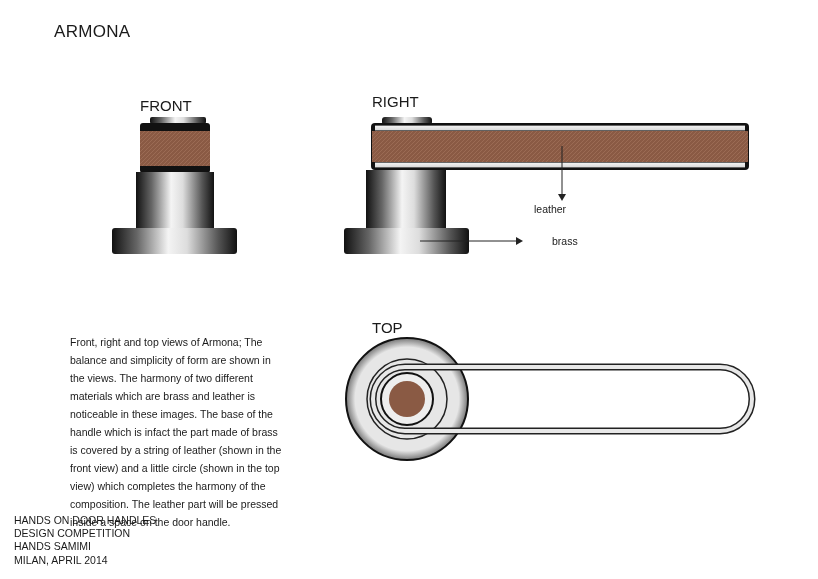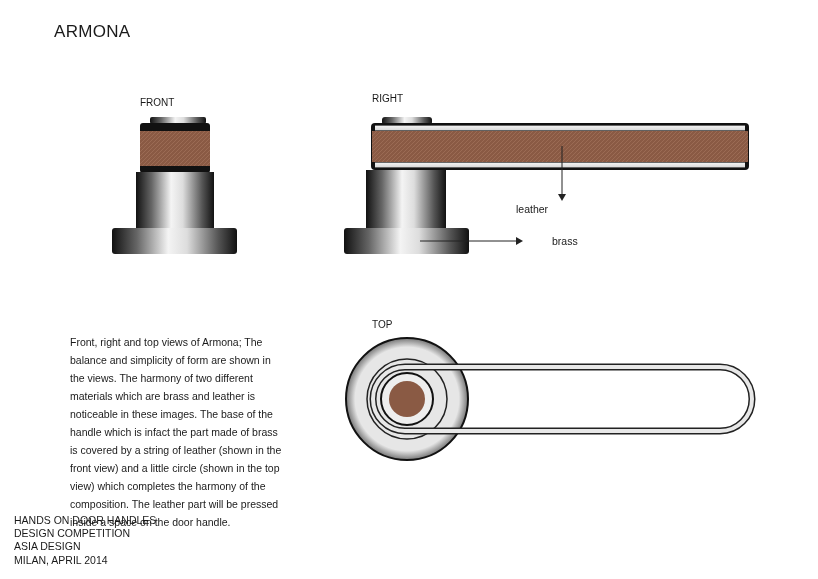--- a/index.html
+++ b/index.html
@@ -1,20 +1,20 @@
 <!DOCTYPE html>
 <html><head>
 <meta charset="utf-8">
 <style>
   html, body { margin:0; padding:0; background:#ffffff; }
   body { width:818px; height:579px; position:relative; overflow:hidden;
          font-family:"Liberation Sans", sans-serif; color:#1a1a1a; }
   .abs { position:absolute; }
   .title { left:54px; top:22px; font-size:17px; letter-spacing:0.3px; }
-  .label { font-size:10px; }
+  .label { font-size:15px; }
   .desc { left:70px; top:333px; width:215px; font-size:10.5px; line-height:18px; }
   .credits { left:14px; top:514px; font-size:10.5px; line-height:13.2px; }
   .annot { font-size:10.5px; }
   svg { position:absolute; left:0; top:0; }
 </style>
 </head>
 <body>
 
 <div class="abs title">ARMONA</div>
 <div class="abs label" style="left:140px;top:97px;">FRONT</div>
@@ -74,23 +74,23 @@
   <g>
     <circle cx="407" cy="399" r="61" fill="url(#disc)" stroke="#111" stroke-width="2"></circle>
     <circle cx="407" cy="399" r="40" fill="none" stroke="#222" stroke-width="1.5"></circle>
     <path d="M405 367 L720 367 A32 32 0 0 1 720 431 L405 431 A32 32 0 0 1 405 367 Z" fill="none" stroke="#222" stroke-width="7"></path>
     <path d="M405 367 L720 367 A32 32 0 0 1 720 431 L405 431 A32 32 0 0 1 405 367 Z" fill="none" stroke="#e8e8e8" stroke-width="4"></path>
     <circle cx="407" cy="399" r="26" fill="#eee" stroke="#111" stroke-width="2"></circle>
     <circle cx="407" cy="399" r="18" fill="#8a5a44"></circle>
   </g>
 </svg>
 
-<div class="abs annot" style="left:516px;top:203px;">leather</div>
+<div class="abs annot" style="left:534px;top:203px;">leather</div>
 <div class="abs annot" style="left:552px;top:235px;">brass</div>
 
 <div class="abs desc">Front, right and top views of Armona; The balance and simplicity of form are shown in the views. The harmony of two different materials which are brass and leather is noticeable in these images. The base of the handle which is infact the part made of brass is covered by a string of leather (shown in the front view) and a little circle (shown in the top view) which completes the harmony of the composition. The leather part will be pressed inside a space on the door handle.</div>
 
 <div class="abs credits">
   <div>HANDS ON DOOR HANDLES</div>
   <div>DESIGN COMPETITION</div>
-  <div>ASIA DESIGN</div>
+  <div>HANDS SAMIMI</div>
   <div>MILAN, APRIL 2014</div>
 </div>
 
 </body></html>

